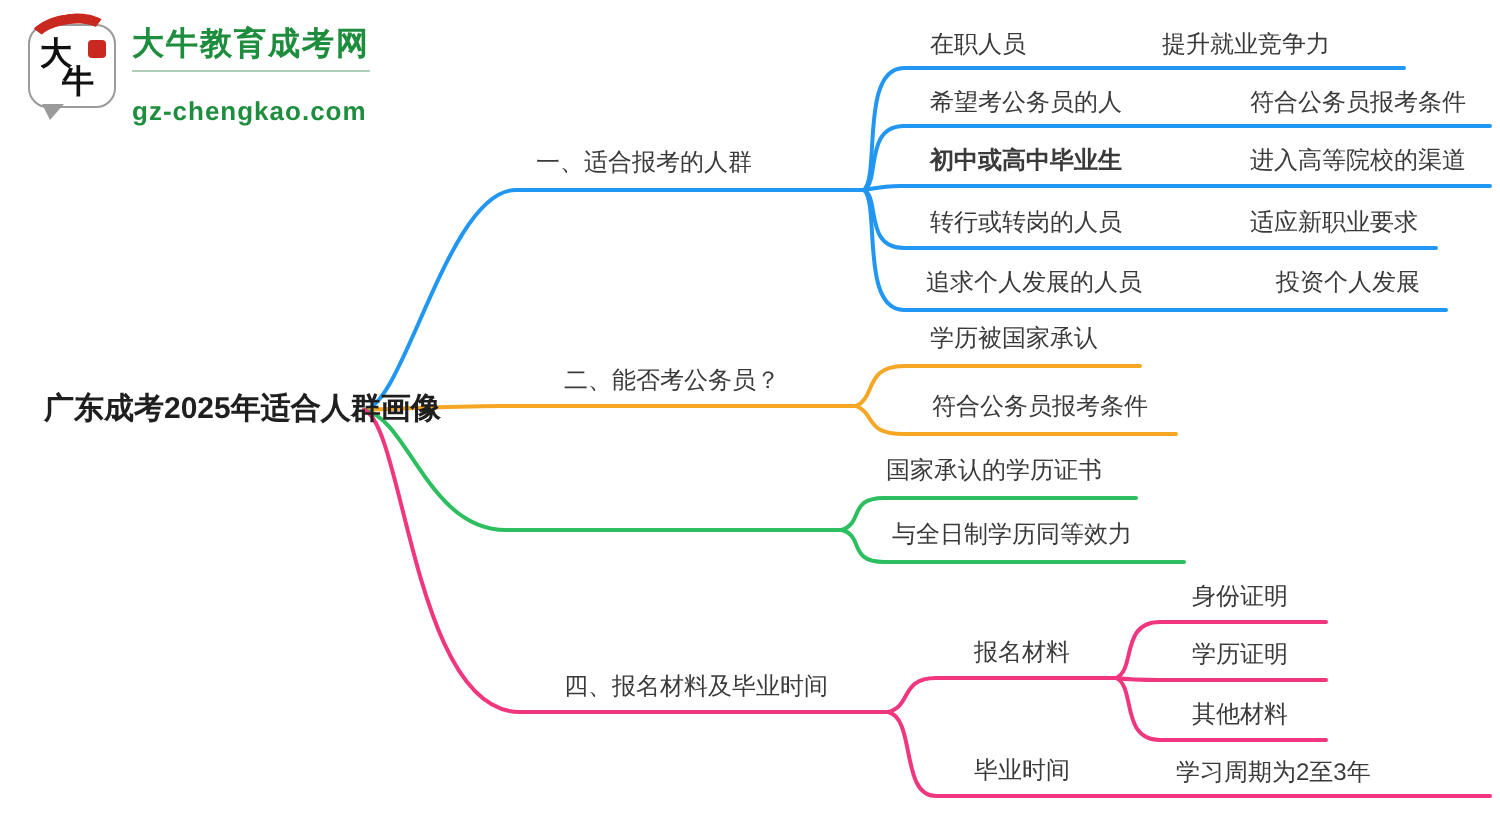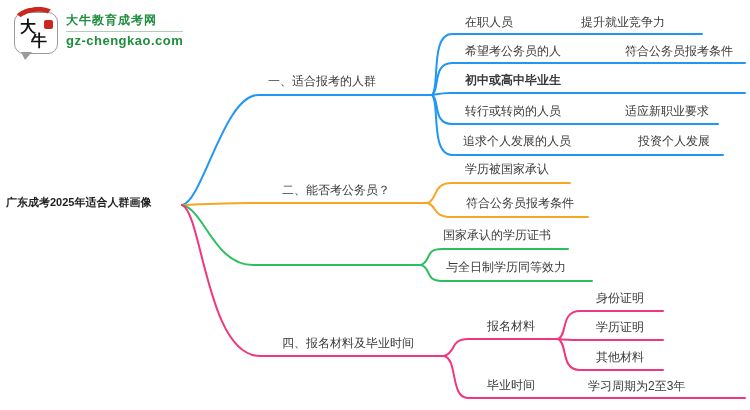--- a/index.html
+++ b/index.html
@@ -1,40 +1,40 @@
 <!DOCTYPE html>
 <html><head>
 <meta charset="utf-8">
 <style>
   html,body{margin:0;padding:0;background:#fff;}
   .stage{position:relative;width:750px;height:410px;background:#ffffff;overflow:hidden;
          font-family:"Liberation Sans","DejaVu Sans",sans-serif;}
   svg.wires{position:absolute;left:0;top:0;width:750px;height:410px;}
   svg.wires path{fill:none;stroke-width:2;stroke-linecap:round;}
   .n{position:absolute;white-space:nowrap;font-size:12px;color:#3a3a3a;line-height:1.25;}
-  .root{font-size:11px;font-weight:bold;color:#1f1f1f;}
+  .root{font-size:15px;font-weight:bold;color:#1f1f1f;margin-left:16px;}
   .blabel{color:#3a3a3a;}
   
   .logo{position:absolute;left:14px;top:12px;display:flex;align-items:flex-start;}
   .bubble{position:relative;width:44px;height:42px;background:#fff;border:1.5px solid #9a9a9a;
           border-radius:10px;box-sizing:border-box;}
   .bubble .tail{position:absolute;left:6px;bottom:-7px;width:0;height:0;
                 border-left:4px solid transparent;border-right:7px solid transparent;
                 border-top:8px solid #9a9a9a;}
   .bubble .arc{position:absolute;left:-2px;top:-6px;width:34px;height:16px;border:5px solid transparent;
                border-top:5px solid #c8281e;border-radius:50%;transform:rotate(-8deg);}
   .bubble .ch{position:absolute;font-family:"DejaVu Serif","Liberation Serif",serif;
               font-weight:bold;color:#111;font-size:16px;}
   .bubble .ch1{left:5px;top:4px;}
   .bubble .ch2{left:16px;top:18px;}
   .bubble .seal{position:absolute;right:4px;top:7px;width:9px;height:9px;background:#c8281e;border-radius:2px;}
   .logo .txt{margin-left:8px;}
-  .logo .site{font-size:12px;font-weight:bold;color:#1e8e3e;letter-spacing:1px;}
+  .logo .site{font-size:16px;font-weight:bold;color:#1e8e3e;letter-spacing:1px;}
   .logo .dom{font-size:13px;font-weight:bold;color:#1e8e3e;border-top:1px solid #aecfb8;
-             margin-top:2px;padding-top:1px;letter-spacing:.5px;}
+             margin-top:2px;padding-top:12px;letter-spacing:.5px;}
 </style>
 </head>
 <body>
 
 <div class="stage">
 
   <svg class="wires" viewBox="0 0 750 410">
 
     <path d="M182,205 C202,203 224,95 258,95 H432" stroke="#2196F3"></path>
     <path d="M432,95 C440,88 430,34 452,34 H702" stroke="#2196F3"></path>
@@ -74,20 +74,21 @@
   </div>
 
   <div class="n root" style="left:6px;top:196px;">广东成考2025年适合人群画像</div>
 
   <div class="n blabel" style="left:268px;top:74px;">一、适合报考的人群</div>
   <div class="n" style="left:465px;top:15px;">在职人员</div>
   <div class="n" style="left:581px;top:15px;">提升就业竞争力</div>
   <div class="n" style="left:465px;top:44px;">希望考公务员的人</div>
   <div class="n" style="left:625px;top:44px;">符合公务员报考条件</div>
   <div class="n" style="left:465px;top:73px;font-weight:bold;">初中或高中毕业生</div>
+  <div class="n" style="left:625px;top:73px;">进入高等院校的渠道</div>
   <div class="n" style="left:465px;top:104px;">转行或转岗的人员</div>
   <div class="n" style="left:463px;top:134px;">追求个人发展的人员</div>
   <div class="n" style="left:625px;top:104px;">适应新职业要求</div>
   <div class="n" style="left:638px;top:134px;">投资个人发展</div>
 
   <div class="n blabel" style="left:282px;top:183px;">二、能否考公务员？</div>
   <div class="n" style="left:465px;top:162px;">学历被国家承认</div>
   <div class="n" style="left:466px;top:196px;">符合公务员报考条件</div>
 
   <div class="n" style="left:443px;top:228px;">国家承认的学历证书</div>

